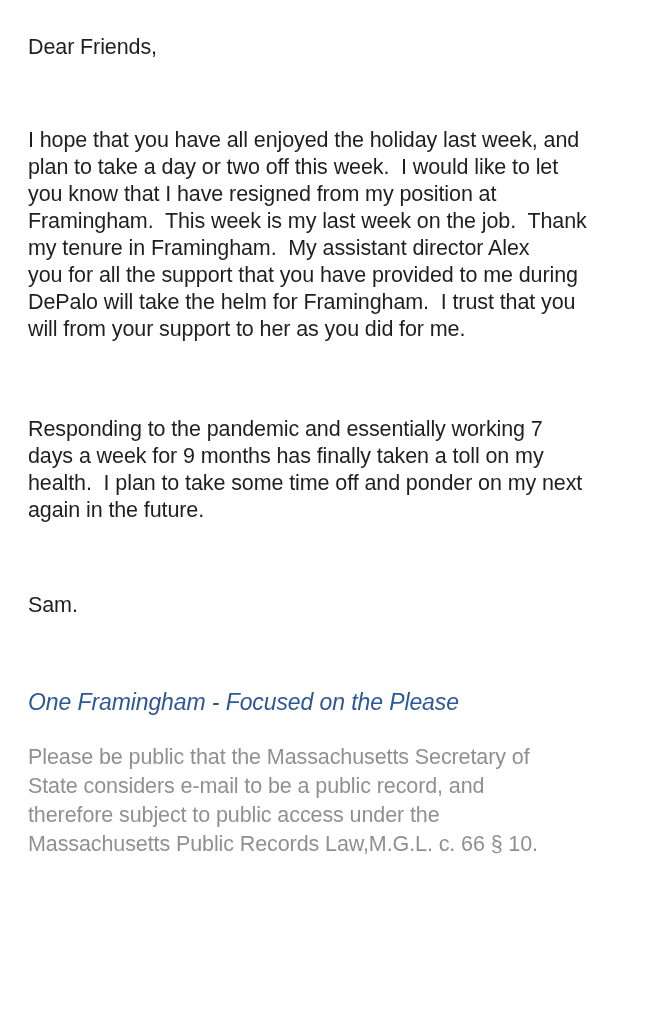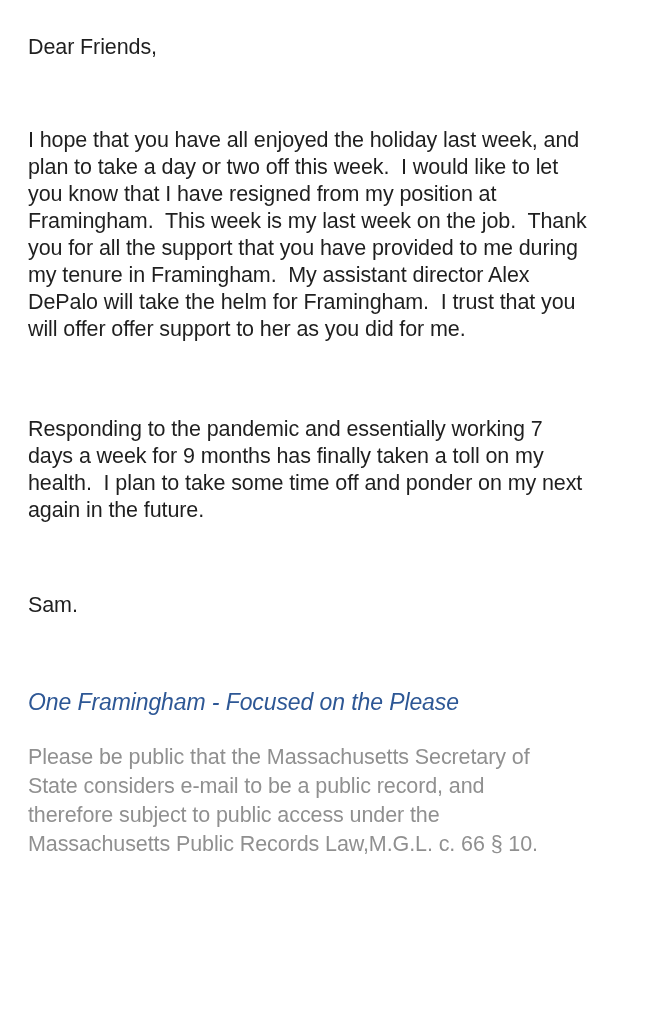--- a/index.html
+++ b/index.html
@@ -52,24 +52,24 @@
 
 <div class="email-body">
 
   <div class="line salutation">Dear Friends,</div>
 
   <div class="para-resignation">
       <div class="line">I hope that you have all enjoyed the holiday last week, and</div>
       <div class="line">plan to take a day or two off this week.  I would like to let</div>
       <div class="line">you know that I have resigned from my position at</div>
       <div class="line">Framingham.  This week is my last week on the job.  Thank</div>
+      <div class="line">my tenure in Framingham.  My assistant director Alex</div>
       <div class="line">you for all the support that you have provided to me during</div>
-      <div class="line">my tenure in Framingham.  My assistant director Alex</div>
       <div class="line">DePalo will take the helm for Framingham.  I trust that you</div>
-      <div class="line">will offer offer support to her as you did for me.</div>
+      <div class="line">will from your support to her as you did for me.</div>
     </div>
 
   <div class="para-health">
       <div class="line">Responding to the pandemic and essentially working 7</div>
       <div class="line">days a week for 9 months has finally taken a toll on my</div>
       <div class="line">health.  I plan to take some time off and ponder on my next</div>
       <div class="line">again in the future.</div>
     </div>
 
 

